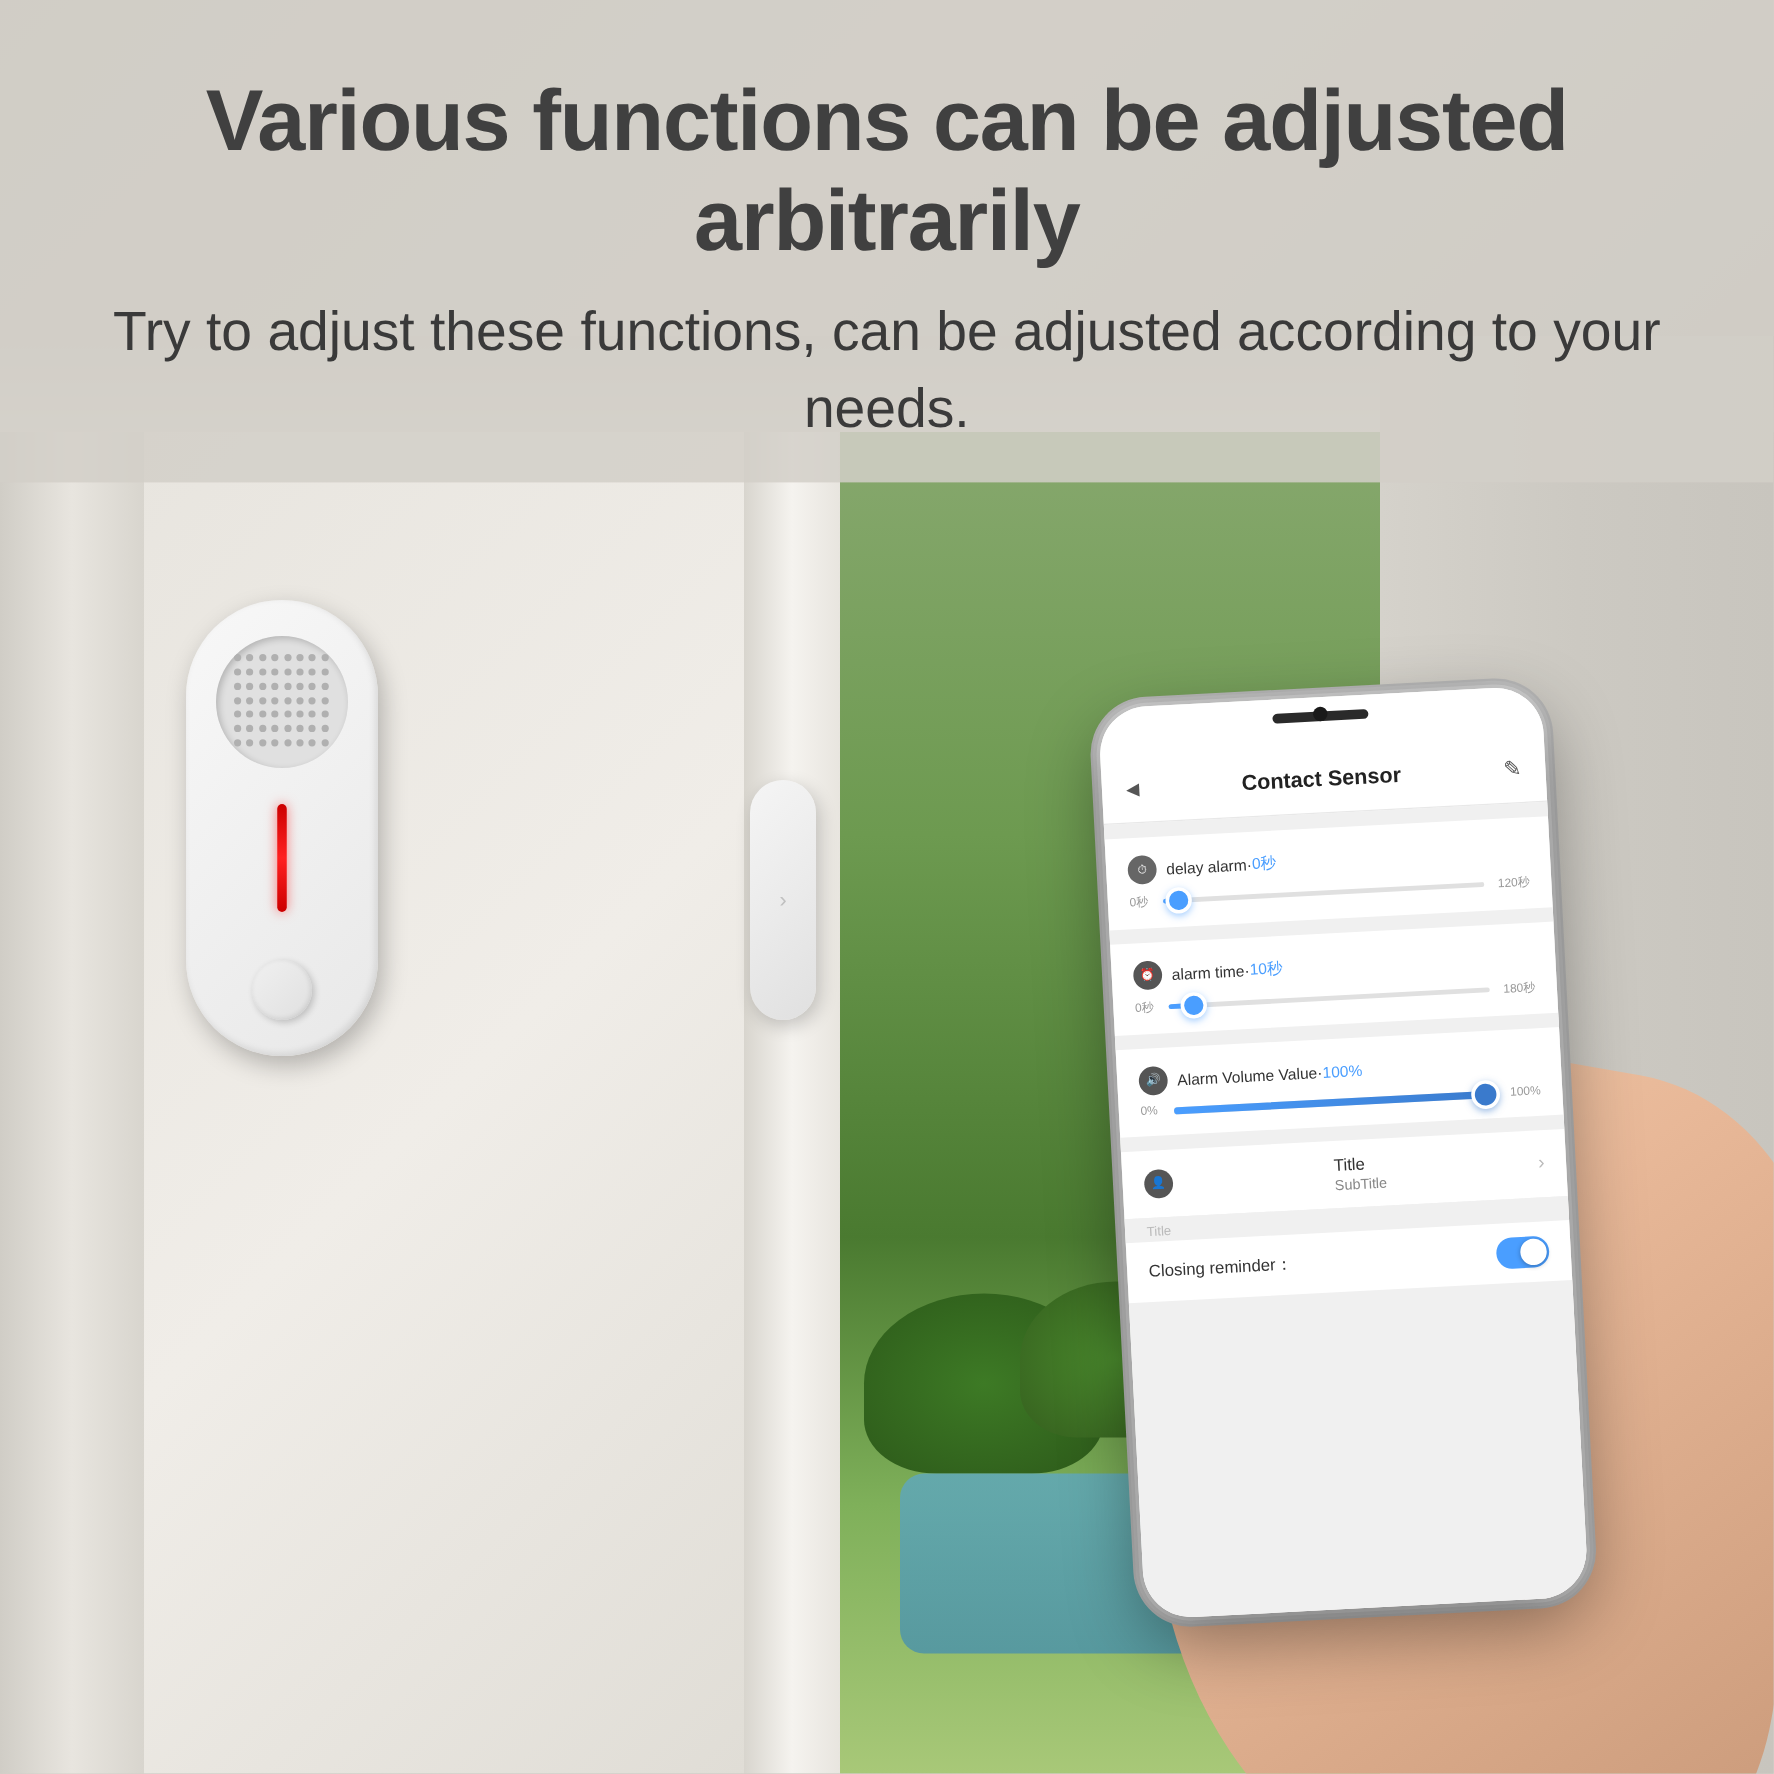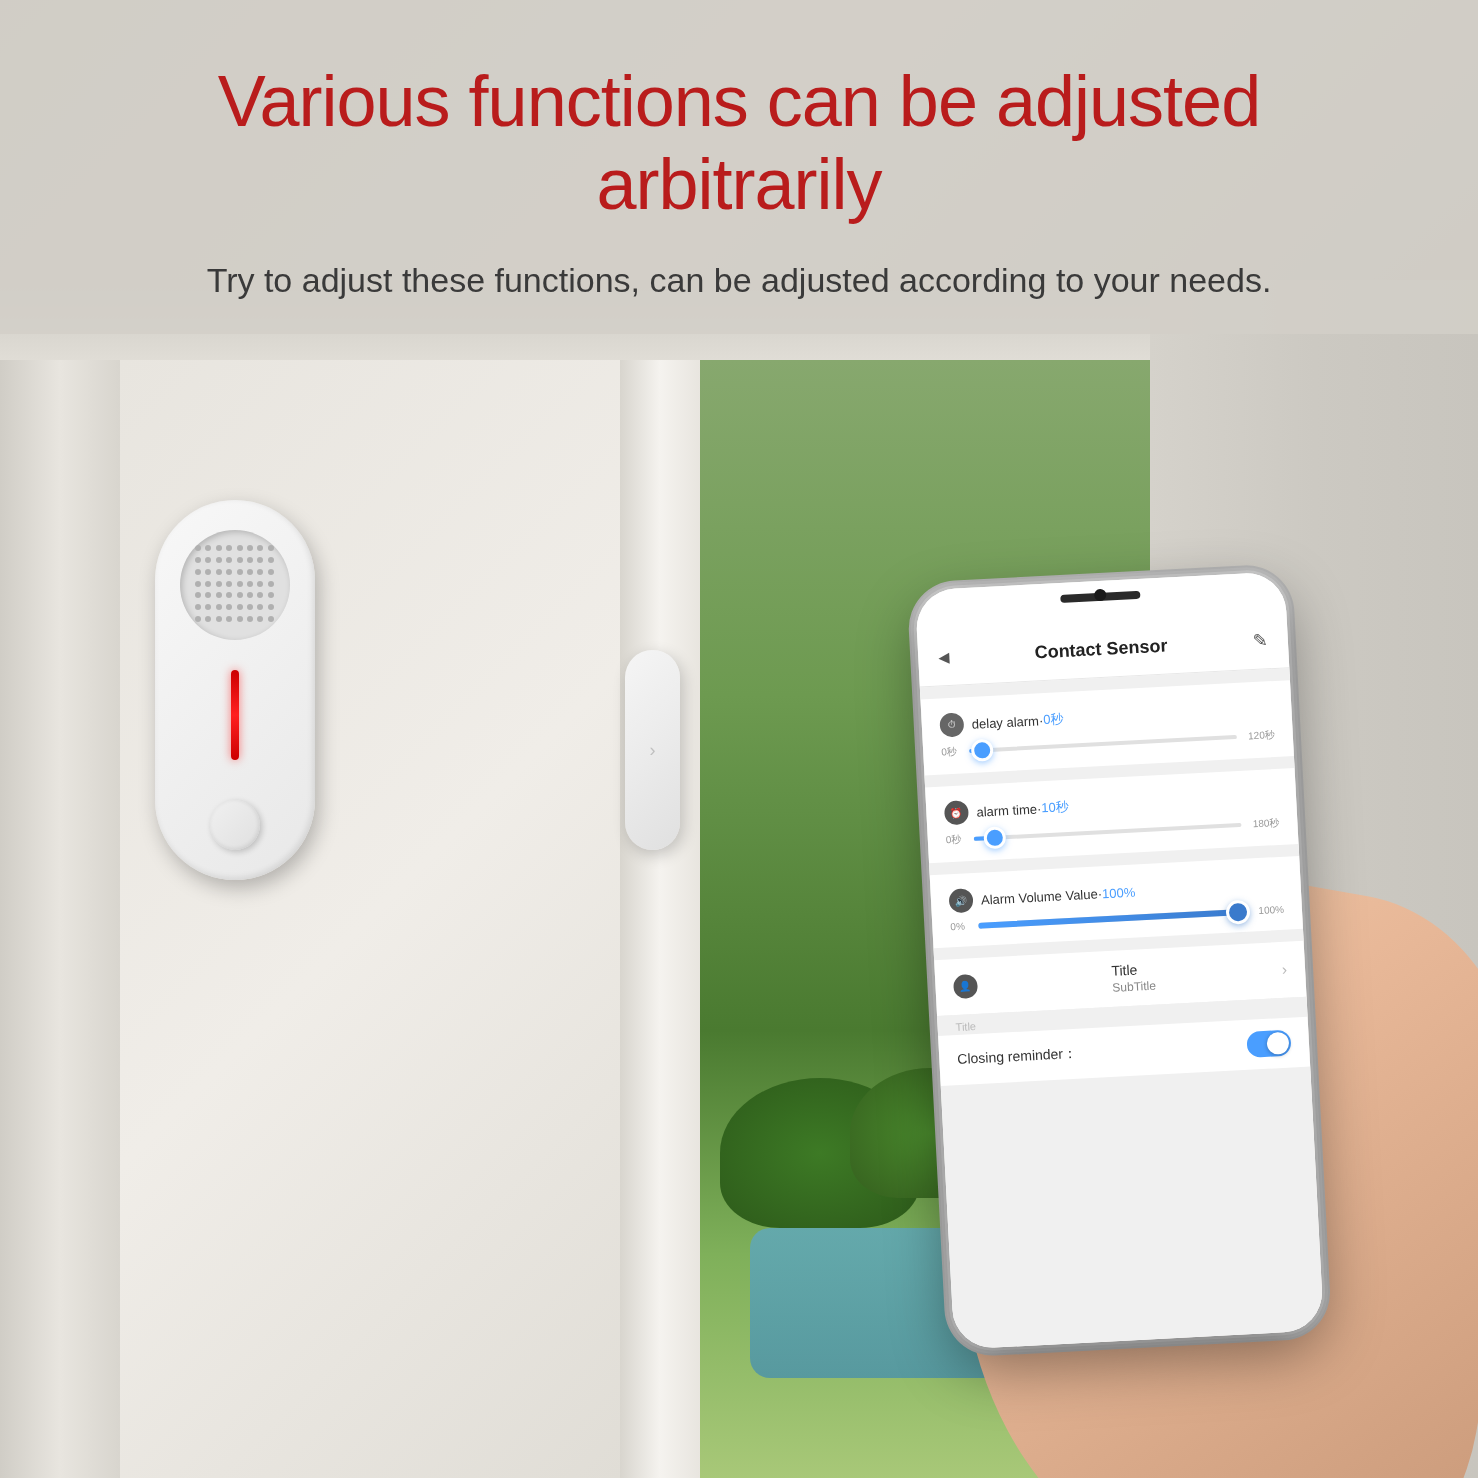--- a/index.html
+++ b/index.html
@@ -25,29 +25,29 @@
       position: absolute;
       top: 0; left: 0; right: 0;
       text-align: center;
       padding: 60px 80px 30px;
       background: rgba(210, 207, 200, 0.85);
       z-index: 10;
     }
 
     .main-title {
       font-size: 72px;
-      font-weight: 400;
-      color: #b91c1c;
+      font-weight: 700;
+      color: #404040;
       letter-spacing: -1px;
       line-height: 1.15;
-      margin-bottom: 31px;
+      margin-bottom: 18px;
     }
 
     .sub-title {
-      font-size: 34px;
+      font-size: 46px;
       font-weight: 400;
       color: #3a3a3a;
       line-height: 1.4;
     }
 
     
     .door-frame-left {
       position: absolute;
       top: 280px;
       left: 0;

